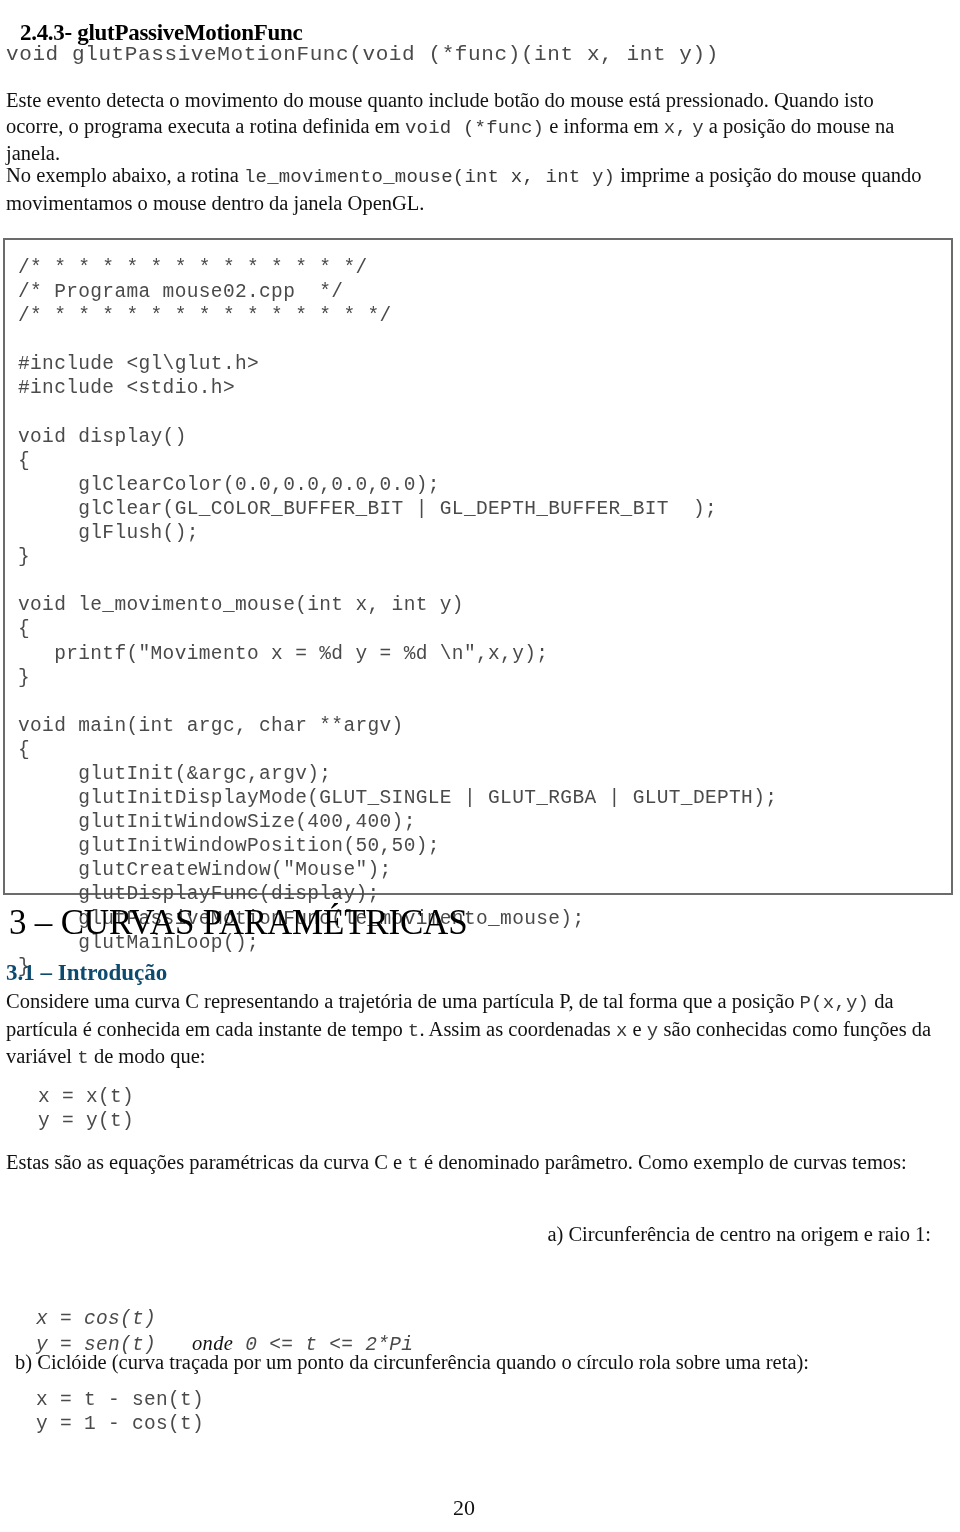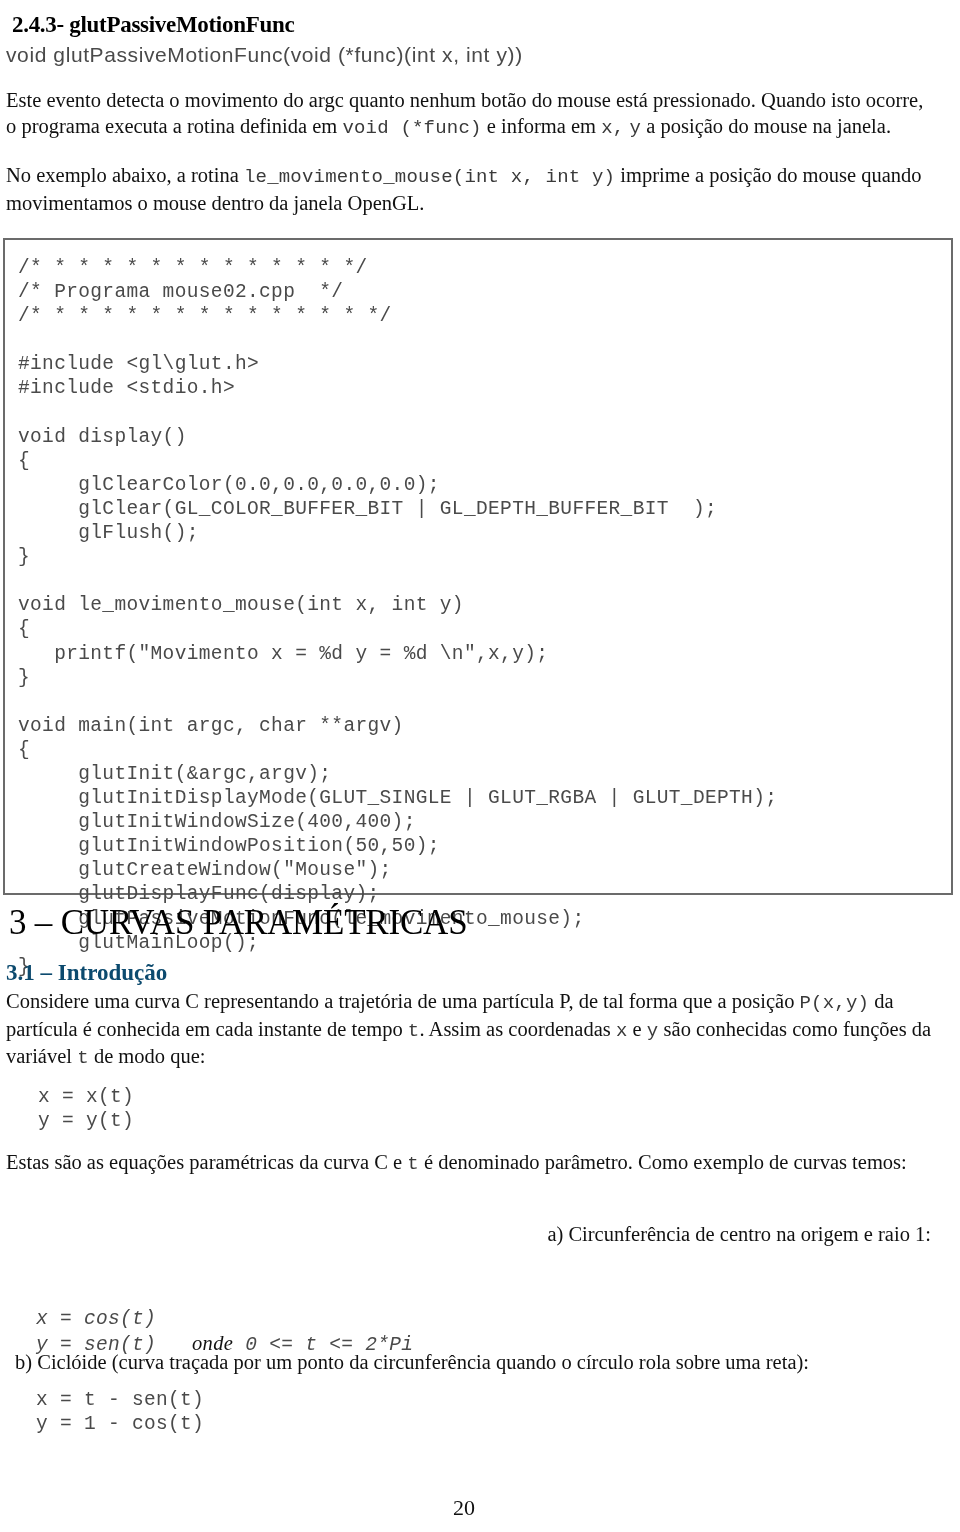--- a/index.html
+++ b/index.html
@@ -22,21 +22,21 @@
     padding: 0;
   }
 
   
   .h3 {
     font-family: "Liberation Serif", "DejaVu Serif", serif;
     font-weight: bold;
     font-size: 23px;
     letter-spacing: -0.3px;
     line-height: 1.1;
-    margin: 8px;
+    margin: 16px;
     color: #000;
   }
   .h2 {
     font-family: "Liberation Serif", "DejaVu Serif", serif;
     font-weight: normal;
     font-size: 35px;
     line-height: 1.08;
     margin: 5px;
     color: #000;
     letter-spacing: -0.2px;
@@ -73,21 +73,21 @@
     margin-left: 24px;
   }
 
   
   .abs { position: absolute; }
 
   #heading-243 { left: 4px; top: 4px; }
 
   #signature-line {
     left: 6px; top: 43px;
-    font-family: Liberation Sans, sans-serif;
+    font-family: Liberation Mono, monospace;
     font-size: 21px;
     color: #4a4a4a;
     letter-spacing: 0.6px;
     white-space: pre;
   }
 
   #para-1 { left: 6px; top: 88px; width: 925px; }
   #para-2 { left: 6px; top: 163px; width: 925px; }
 
   
@@ -160,21 +160,21 @@
 </style>
 </head>
 <body>
 
 <div class="page">
 
   <h3 class="h3 abs" id="heading-243">2.4.3- glutPassiveMotionFunc</h3>
 
   <div class="abs" id="signature-line">void glutPassiveMotionFunc(void (*func)(int x, int y))</div>
 
-  <p class="body abs" id="para-1"><span>Este evento detecta o movimento do argc quanto nenhum botão do mouse está pressionado. Quando isto ocorre, o programa executa a rotina definida em </span><code class="mono">void (*func)</code><span> e informa em </span><code class="mono">x,</code><span> </span><code class="mono">y</code><span> a posição do mouse na janela.</span></p>
+  <p class="body abs" id="para-1"><span>Este evento detecta o movimento do mouse quanto include botão do mouse está pressionado. Quando isto ocorre, o programa executa a rotina definida em </span><code class="mono">void (*func)</code><span> e informa em </span><code class="mono">x,</code><span> </span><code class="mono">y</code><span> a posição do mouse na janela.</span></p>
 
   <p class="body abs" id="para-2"><span>No exemplo abaixo, a rotina </span><code class="mono">le_movimento_mouse(int x, int y)</code><span> imprime a posição do mouse quando movimentamos o mouse dentro da janela OpenGL.</span></p>
 
   <div class="abs" id="code-box">
     <pre>/* * * * * * * * * * * * * */
 /* Programa mouse02.cpp  */
 /* * * * * * * * * * * * * * */
 
 #include &lt;gl\glut.h&gt;
 #include &lt;stdio.h&gt;

